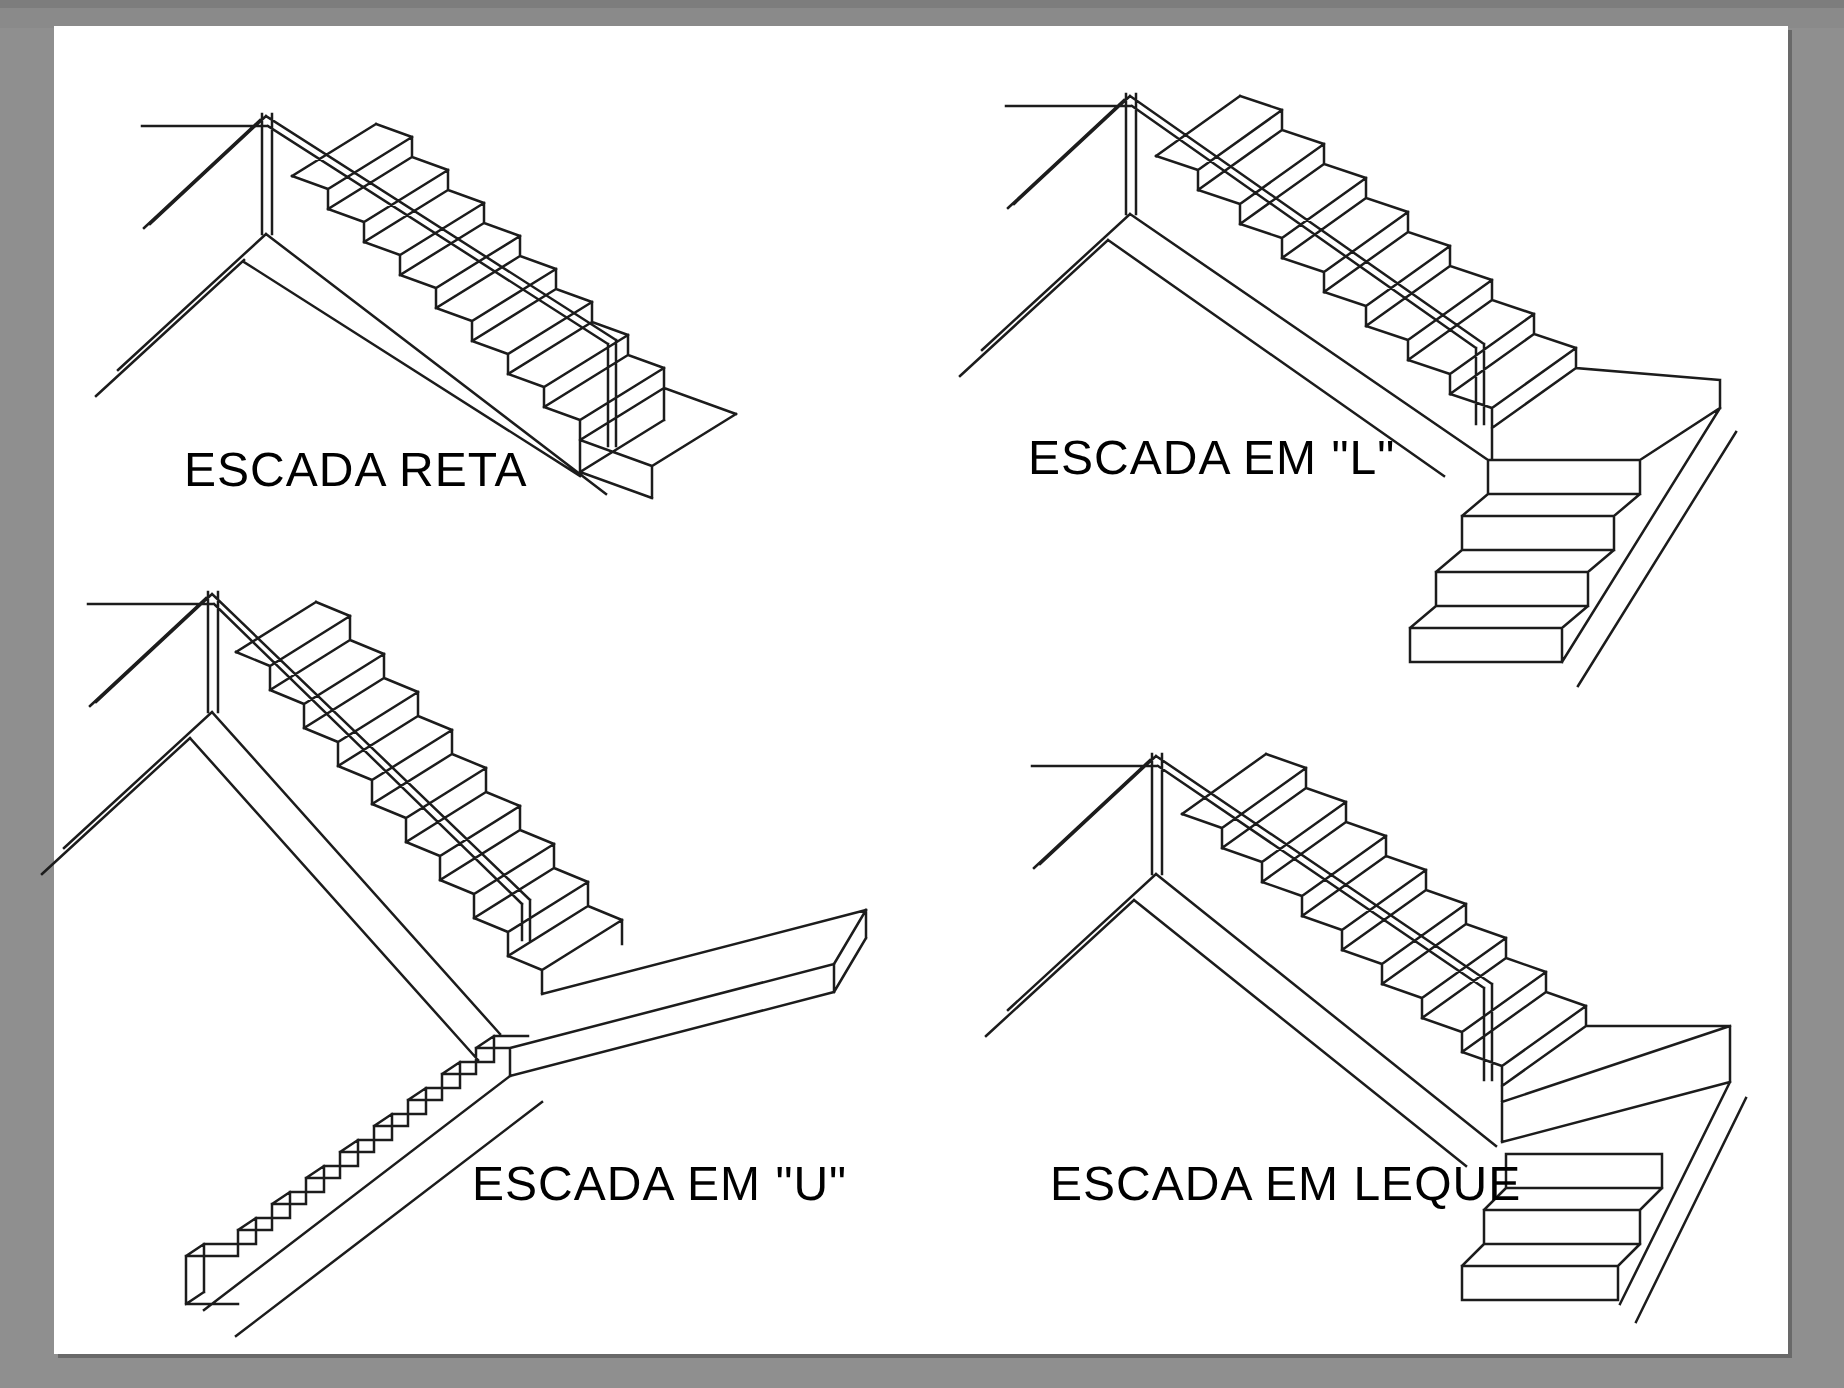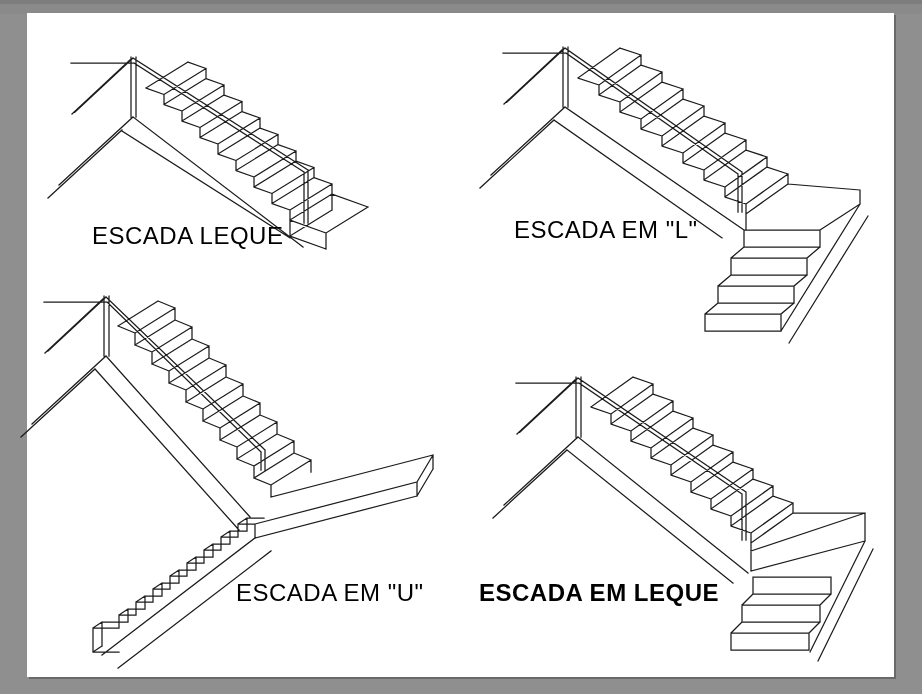--- a/index.html
+++ b/index.html
@@ -21,33 +21,33 @@
     position:absolute;left:0;top:0;width:922px;height:694px;display:block;
   }
   .stair-label{
     position:absolute;
     font-size:24px;line-height:24px;letter-spacing:.5px;
     color:#000;white-space:nowrap;
   }
   .label-reta{left:92px;top:224px;}
   .label-em-l{left:514px;top:218px;}
   .label-em-u{left:236px;top:581px;}
-  .label-leque{left:479px;top:581px;font-weight:bold;}
+  .label-leque{left:525px;top:581px;}
 </style>
 </head>
 <body>
 
 <div class="canvas">
   <div class="top-strip"></div>
   <div class="paper"></div>
 
   <svg class="drawing-svg" viewBox="0 0 922 694" xmlns="http://www.w3.org/2000/svg">
     <path id="path-reta" fill="none" d="M71 63L133 63M131 57L131 117M136 57L136 117M133 58L75 112M130 60L72 114M133 117L59 185M122 130L48 198M133 58L308 170M134 63L304 172M308 170L308 223M304 172L304 223M146 88L188 62M146 88L164 94.5M188 62L206 68.5M164 94.5L206 68.5M164 94.5L164 104.5M206 68.5L206 78.5M164 104.5L206 78.5M164 104.5L182 111M206 78.5L224 85M182 111L224 85M182 111L182 121M224 85L224 95M182 121L224 95M182 121L200 127.5M224 95L242 101.5M200 127.5L242 101.5M200 127.5L200 137.5M242 101.5L242 111.5M200 137.5L242 111.5M200 137.5L218 144M242 111.5L260 118M218 144L260 118M218 144L218 154M260 118L260 128M218 154L260 128M218 154L236 160.5M260 128L278 134.5M236 160.5L278 134.5M236 160.5L236 170.5M278 134.5L278 144.5M236 170.5L278 144.5M236 170.5L254 177M278 144.5L296 151M254 177L296 151M254 177L254 187M296 151L296 161M254 187L296 161M254 187L272 193.5M296 161L314 167.5M272 193.5L314 167.5M272 193.5L272 203.5M314 167.5L314 177.5M272 203.5L314 177.5M272 203.5L290 210M314 177.5L332 184M290 210L332 184M290 210L290 220M332 184L332 194M290 220L332 194M290 220L326 233M332 194L368 207M326 233L368 207M290 220L290 236M332 194L332 210M326 233L326 249M290 236L332 210M290 236L326 249M133 117L303 247M122 131L290 238" stroke="#1c1c1c" stroke-width="1.25" stroke-linecap="square"></path>
     <path id="path-em-l" fill="none" d="M503 53L565 53M563 47L563 107M568 47L568 107M565 48L507 102M562 50L504 104M565 107L491 175M554 120L480 188M565 48L742 172M566 53L738 174M742 172L742 212M738 174L738 212M578 78L620 48M578 78L599 85M620 48L641 55M599 85L641 55M599 85L599 95M641 55L641 65M599 95L641 65M599 95L620 102M641 65L662 72M620 102L662 72M620 102L620 112M662 72L662 82M620 112L662 82M620 112L641 119M662 82L683 89M641 119L683 89M641 119L641 129M683 89L683 99M641 129L683 99M641 129L662 136M683 99L704 106M662 136L704 106M662 136L662 146M704 106L704 116M662 146L704 116M662 146L683 153M704 116L725 123M683 153L725 123M683 153L683 163M725 123L725 133M683 163L725 133M683 163L704 170M725 133L746 140M704 170L746 140M704 170L704 180M746 140L746 150M704 180L746 150M704 180L725 187M746 150L767 157M725 187L767 157M725 187L725 197M767 157L767 167M725 197L767 167M725 197L746 204M767 167L788 174M746 204L788 174M746 204L746 214M788 174L788 184M746 214L788 184M788 184L860 190M860 190L860 204M860 204L820 230M746 214L746 230M744 230L820 230M744 230L744 247M744 247L820 247M820 230L820 247M731 258L807 258M731 258L731 275M731 275L807 275M807 258L807 275M731 258L744 247M807 258L820 247M718 286L794 286M718 286L718 303M718 303L794 303M794 286L794 303M718 286L731 275M794 286L807 275M705 314L781 314M705 314L705 331M705 331L781 331M781 314L781 331M705 314L718 303M781 314L794 303M860 204L781 331M868 216L789 343M565 107L744 230M554 120L722 238" stroke="#1c1c1c" stroke-width="1.25" stroke-linecap="square"></path>
     <path id="path-em-u" fill="none" d="M44 302L106 302M104 296L104 356M109 296L109 356M106 297L48 351M103 299L45 353M106 356L32 424M95 369L21 437M106 297L265 450M107 302L261 452M265 450L265 470M261 452L261 470M118 326L158 301M118 326L135 333M158 301L175 308M135 333L175 308M135 333L135 345M175 308L175 320M135 345L175 320M135 345L152 352M175 320L192 327M152 352L192 327M152 352L152 364M192 327L192 339M152 364L192 339M152 364L169 371M192 339L209 346M169 371L209 346M169 371L169 383M209 346L209 358M169 383L209 358M169 383L186 390M209 358L226 365M186 390L226 365M186 390L186 402M226 365L226 377M186 402L226 377M186 402L203 409M226 377L243 384M203 409L243 384M203 409L203 421M243 384L243 396M203 421L243 396M203 421L220 428M243 396L260 403M220 428L260 403M220 428L220 440M260 403L260 415M220 440L260 415M220 440L237 447M260 415L277 422M237 447L277 422M237 447L237 459M277 422L277 434M237 459L277 434M237 459L254 466M277 434L294 441M254 466L294 441M254 466L254 478M294 441L294 453M254 478L294 453M254 478L271 485M294 453L311 460M271 485L311 460M271 485L271 497M311 460L311 472M271 497L433 455M433 455L417 482M417 482L255 524M255 524L255 538M417 482L417 496M255 538L417 496M433 455L433 469M433 469L417 496M255 524L238 524M264 518L247 518M238 524L247 518M238 524L238 537M247 518L247 531M238 537L221 537M247 531L230 531M221 537L230 531M221 537L221 550M230 531L230 544M221 550L204 550M230 544L213 544M204 550L213 544M204 550L204 563M213 544L213 557M204 563L187 563M213 557L196 557M187 563L196 557M187 563L187 576M196 557L196 570M187 576L170 576M196 570L179 570M170 576L179 570M170 576L170 589M179 570L179 583M170 589L153 589M179 583L162 583M153 589L162 583M153 589L153 602M162 583L162 596M153 602L136 602M162 596L145 596M136 602L145 596M136 602L136 615M145 596L145 609M136 615L119 615M145 609L128 609M119 615L128 609M119 615L119 628M128 609L128 622M119 628L93 628M93 628L93 652M93 652L119 652M128 622L102 622M102 622L102 646M93 628L102 622M93 652L102 646M106 356L250 517M95 369L239 530M255 538L102 655M271 551L118 668" stroke="#1c1c1c" stroke-width="1.25" stroke-linecap="square"></path>
     <path id="path-leque" fill="none" d="M516 383L578 383M576 377L576 437M581 377L581 437M578 378L520 432M575 380L517 434M578 437L504 505M567 450L493 518M578 378L746 492M579 383L742 494M746 492L746 540M742 494L742 540M591 407L633 377M591 407L611 414M633 377L653 384M611 414L653 384M611 414L611 424M653 384L653 394M611 424L653 394M611 424L631 431M653 394L673 401M631 431L673 401M631 431L631 441M673 401L673 411M631 441L673 411M631 441L651 448M673 411L693 418M651 448L693 418M651 448L651 458M693 418L693 428M651 458L693 428M651 458L671 465M693 428L713 435M671 465L713 435M671 465L671 475M713 435L713 445M671 475L713 445M671 475L691 482M713 445L733 452M691 482L733 452M691 482L691 492M733 452L733 462M691 492L733 462M691 492L711 499M733 462L753 469M711 499L753 469M711 499L711 509M753 469L753 479M711 509L753 479M711 509L731 516M753 479L773 486M731 516L773 486M731 516L731 526M773 486L773 496M731 526L773 496M731 526L751 533M773 496L793 503M751 533L793 503M751 533L751 543M793 503L793 513M751 543L793 513M751 543L751 571M751 551L865 513M751 571L865 541M865 513L865 541M793 513L865 513M753 577L831 577M753 577L753 594M753 594L831 594M831 577L831 594M742 605L820 605M742 605L742 622M742 622L820 622M820 605L820 622M742 605L753 594M820 605L831 594M731 633L809 633M731 633L731 650M731 650L809 650M809 633L809 650M731 633L742 622M809 633L820 622M865 541L810 652M873 549L818 661M578 437L748 573M567 450L733 583" stroke="#1c1c1c" stroke-width="1.25" stroke-linecap="square"></path>
   </svg>
 
-  <div class="stair-label label-reta">ESCADA LEQUE</div>
+  <div class="stair-label label-reta">ESCADA RETA</div>
   <div class="stair-label label-em-l">ESCADA EM "L"</div>
   <div class="stair-label label-em-u">ESCADA EM "U"</div>
   <div class="stair-label label-leque">ESCADA EM LEQUE</div>
 </div>
 
 </body></html>

